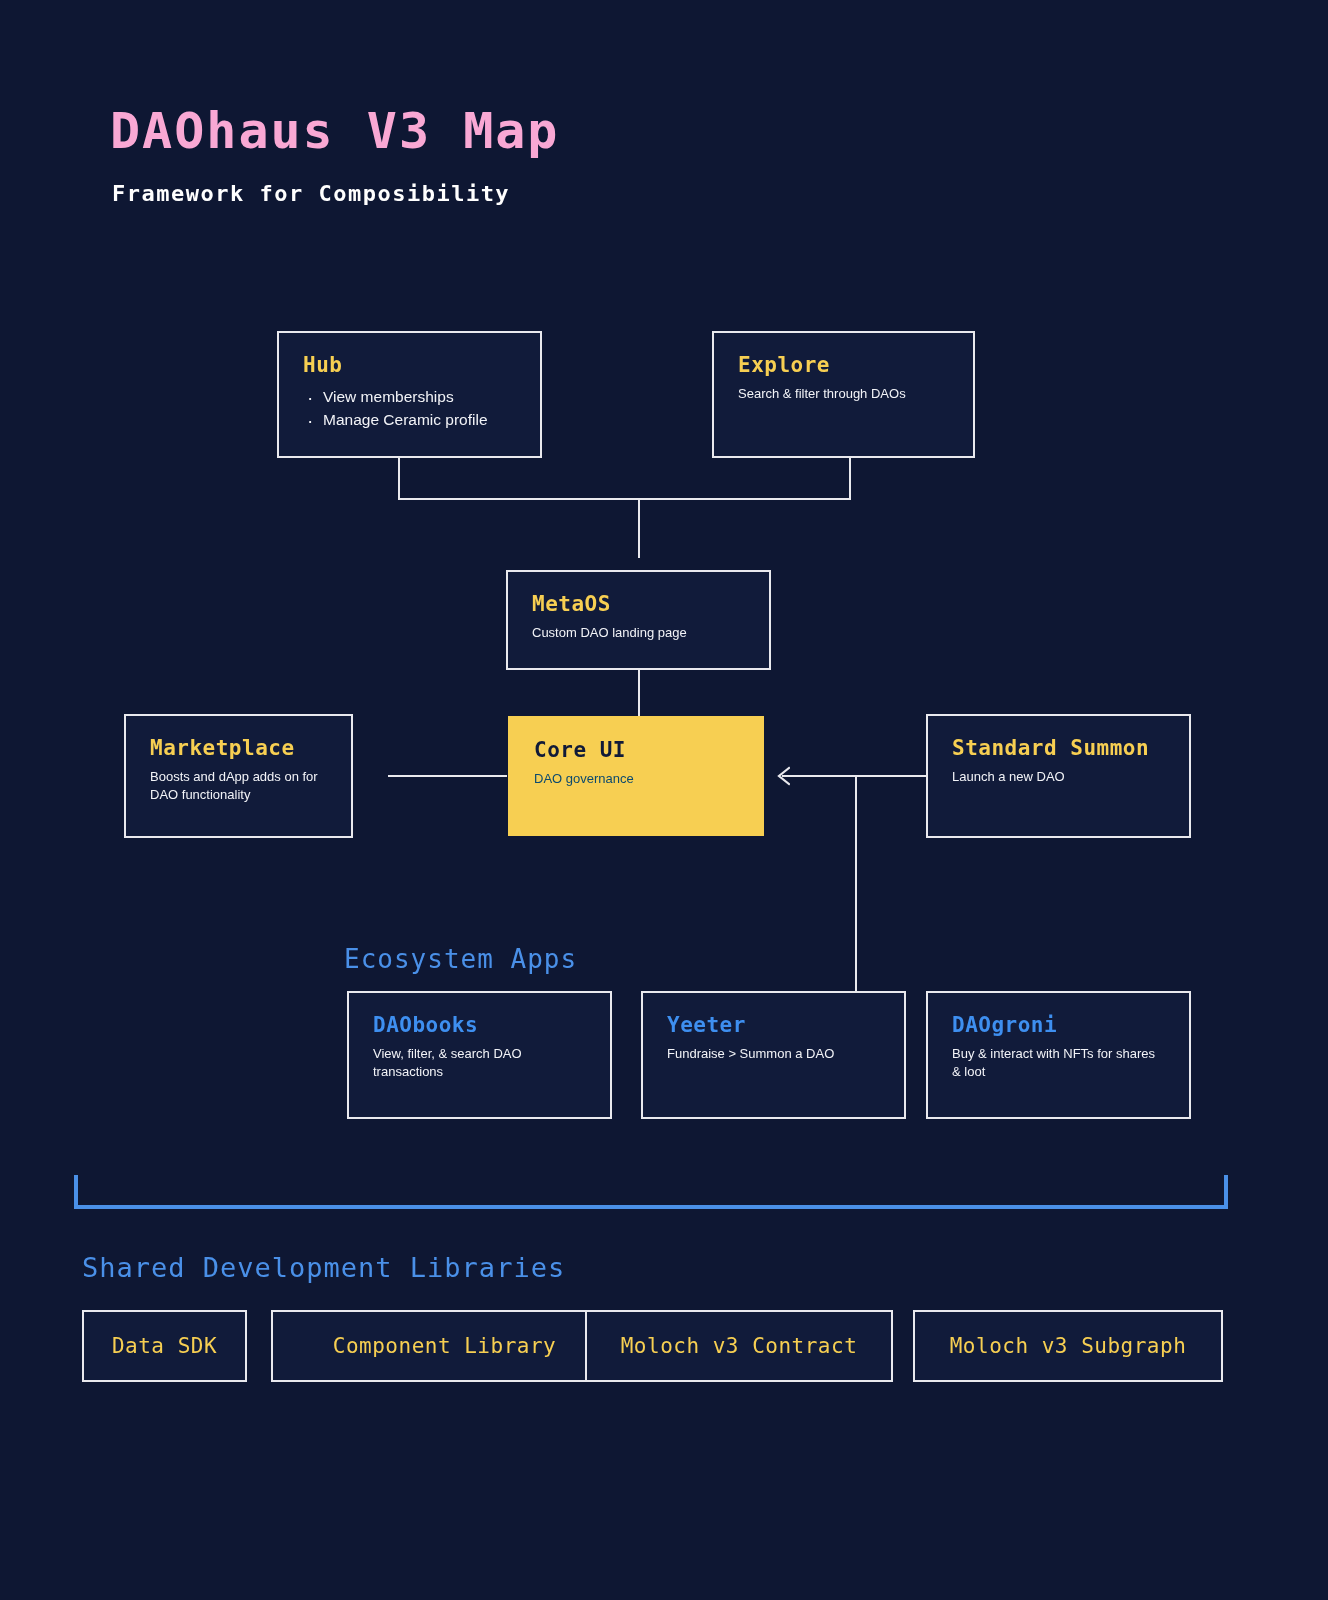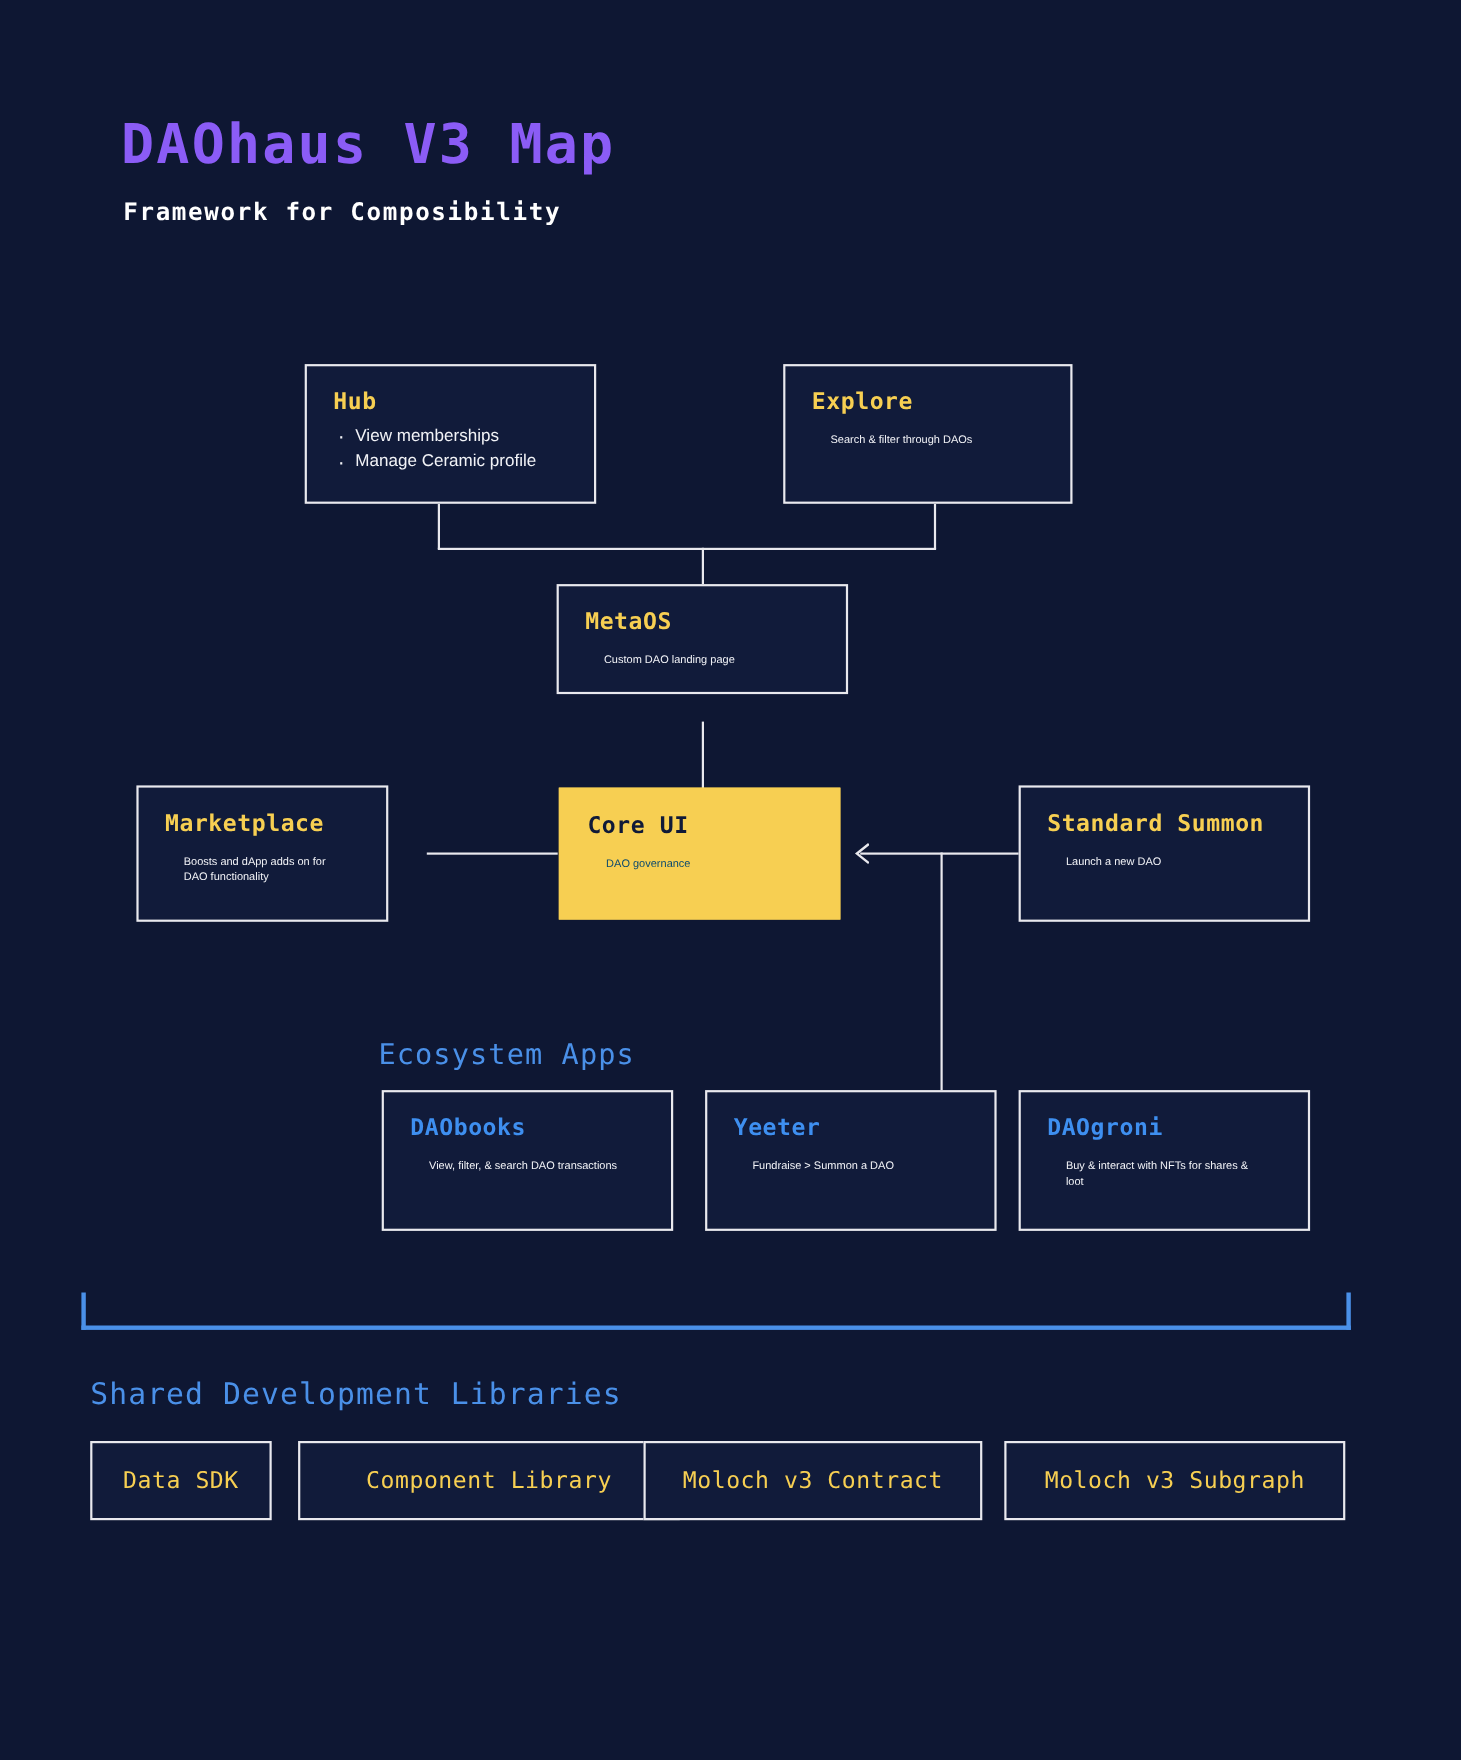--- a/index.html
+++ b/index.html
@@ -20,21 +20,21 @@
   #title-block {
     position: absolute;
     left: 110px;
     top: 104px;
   }
   #page-title {
     font-family: "DejaVu Sans Mono", monospace;
     font-weight: bold;
     font-size: 50px;
     letter-spacing: 2px;
-    color: #8b5cf6;
+    color: #f9a8d4;
     line-height: 1.1;
     margin: 0;
     white-space: nowrap;
   }
   #page-subtitle {
     font-family: "DejaVu Sans Mono", monospace;
     font-weight: bold;
     font-size: 22px;
     letter-spacing: 1.5px;
     color: #FFFFFF;
@@ -63,24 +63,24 @@
     color: #F7CF52;
     margin: 0 0 8px 0;
     white-space: nowrap;
   }
   .node.filled .node-title {
     color: #101A38;
   }
   .node-title.blue { color: #3E8FF0; }
   .node-desc {
     font-family: "Liberation Sans", sans-serif;
-    font-size: 10px;
+    font-size: 13px;
     line-height: 1.42;
     color: #F2F3F7;
-    margin: 17px;
+    margin: 0;
   }
   .node.filled .node-desc { color: #0c4a6e; }
   .node-list {
     list-style: none;
     margin: 0;
     padding: 0;
   }
   .node-list li {
     font-family: "Liberation Sans", sans-serif;
     font-size: 15.5px;
@@ -94,21 +94,21 @@
     position: absolute;
     left: 4px;
     top: -1px;
     font-size: 19px;
     color: #F2F3F7;
   }
 
   
   #node-hub        { left: 277px; top: 331px;  width: 265px; height: 127px; }
   #node-explore    { left: 712px; top: 331px;  width: 263px; height: 127px; }
-  #node-metaos     { left: 506px; top: 531px;  width: 265px; height: 100px; }
+  #node-metaos     { left: 506px; top: 570px;  width: 265px; height: 100px; }
   #node-marketplace{ left: 124px; top: 714px;  width: 229px; height: 124px; }
   #node-coreui     { left: 508px; top: 716px;  width: 256px; height: 120px; }
   #node-summon     { left: 926px; top: 714px;  width: 265px; height: 124px; }
   #node-daobooks   { left: 347px; top: 991px;  width: 265px; height: 128px; }
   #node-yeeter     { left: 641px; top: 991px;  width: 265px; height: 128px; }
   #node-daogroni   { left: 926px; top: 991px;  width: 265px; height: 128px; }
 
   
   .section-heading {
     position: absolute;

